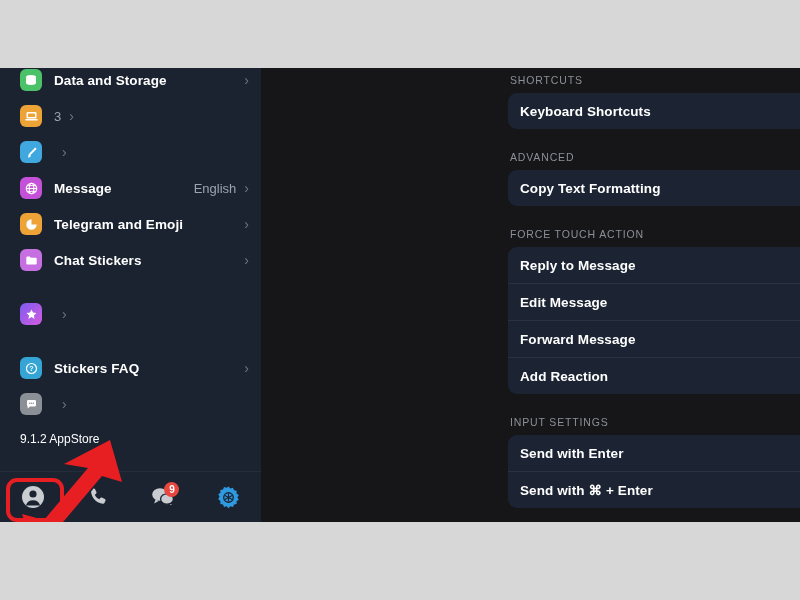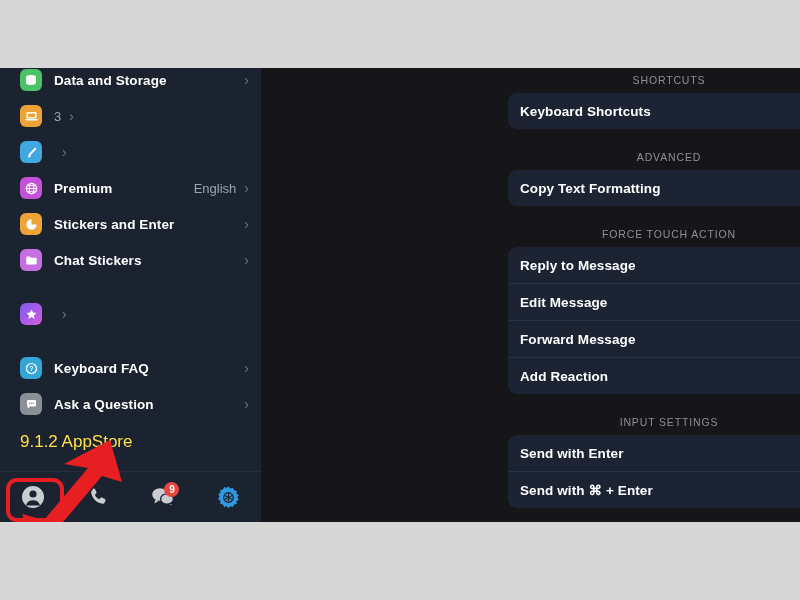--- a/index.html
+++ b/index.html
@@ -88,22 +88,22 @@
   .s-chev {
     color: #6b7687;
     font-size: 14px;
     line-height: 1;
     flex: 0 0 auto;
   }
 
   .s-gap { height: 18px; }
 
   #version-text {
-    color: #fde047;
-    font-size: 17px;
+    color: #ffffff;
+    font-size: 12px;
     padding: 10px 0 0 20px;
     white-space: nowrap;
   }
 
   
   #tabbar {
     position: absolute;
     left: 0;
     bottom: 0;
     width: 261px;
@@ -176,21 +176,20 @@
 
   
   #right-pane {
     position: absolute;
     left: 498px;
     top: 0;
     width: 302px;
     height: 454px;
     background: #161618;
     overflow: hidden;
-    text-align: center;
   }
   #right-scroll {
     position: absolute;
     left: 0;
     top: -2px;
     width: 330px;
   }
 
   .sect-title {
     color: #8b9099;
@@ -270,32 +269,32 @@
         <div class="s-row">
           <span class="s-icon" style="background:#c551d8;">
             <svg width="15" height="15" viewBox="0 0 15 15">
                 <circle cx="7.5" cy="7.5" r="5.2" fill="none" stroke="#fff" stroke-width="1.2"></circle>
                 <ellipse cx="7.5" cy="7.5" rx="2.3" ry="5.2" fill="none" stroke="#fff" stroke-width="1.1"></ellipse>
                 <line x1="2.4" y1="7.5" x2="12.6" y2="7.5" stroke="#fff" stroke-width="1.1"></line>
                 <line x1="3.4" y1="4.6" x2="11.6" y2="4.6" stroke="#fff" stroke-width=".9"></line>
                 <line x1="3.4" y1="10.4" x2="11.6" y2="10.4" stroke="#fff" stroke-width=".9"></line>
               </svg>
           </span>
-          <span class="s-label">Premium</span>
+          <span class="s-label">Message</span>
           <span class="s-value">English</span>
           <span class="s-chev">›</span>
         </div>
 
         <div class="s-row">
           <span class="s-icon" style="background:#eea336;">
             <svg width="15" height="15" viewBox="0 0 15 15">
                 <path d="M7.5 2.3a5.2 5.2 0 1 0 5.2 5.2h-5.2z" fill="#fff"></path>
               </svg>
           </span>
-          <span class="s-label">Stickers and Enter</span>
+          <span class="s-label">Telegram and Emoji</span>
           <span class="s-value"></span>
           <span class="s-chev">›</span>
         </div>
 
         <div class="s-row">
           <span class="s-icon" style="background:#c66fe0;">
             <svg width="15" height="15" viewBox="0 0 15 15">
                 <path d="M2.3 4.6a1 1 0 0 1 1-1h2.4l1.1 1.2h4.9a1 1 0 0 1 1 1v4.6a1 1 0 0 1-1 1H3.3a1 1 0 0 1-1-1z" fill="#fff"></path>
               </svg>
           </span>
@@ -318,35 +317,34 @@
 
         <div class="s-gap"></div>
 
         <div class="s-row">
           <span class="s-icon" style="background:#35a5d6;">
             <svg width="15" height="15" viewBox="0 0 15 15">
                 <circle cx="7.5" cy="7.5" r="5" fill="none" stroke="#fff" stroke-width="1.2"></circle>
                 <text x="7.5" y="10.4" font-size="7" font-family="Liberation Sans, sans-serif" font-weight="bold" text-anchor="middle" fill="#fff">?</text>
               </svg>
           </span>
-          <span class="s-label">Keyboard FAQ</span>
+          <span class="s-label">Stickers FAQ</span>
           <span class="s-value"></span>
           <span class="s-chev">›</span>
         </div>
 
         <div class="s-row">
           <span class="s-icon" style="background:#8b8f96;">
             <svg width="15" height="15" viewBox="0 0 15 15">
                 <path d="M3 4.3a1.3 1.3 0 0 1 1.3-1.3h6.4A1.3 1.3 0 0 1 12 4.3v4a1.3 1.3 0 0 1-1.3 1.3H6.2L3.6 11.6V9.6H4.3A1.3 1.3 0 0 1 3 8.3z" fill="#fff"></path>
                 <circle cx="5.7" cy="6.3" r=".75" fill="#8b8f96"></circle>
                 <circle cx="7.5" cy="6.3" r=".75" fill="#8b8f96"></circle>
                 <circle cx="9.3" cy="6.3" r=".75" fill="#8b8f96"></circle>
               </svg>
           </span>
-          <span class="s-label">Ask a Question</span>
           <span class="s-value"></span>
           <span class="s-chev">›</span>
         </div>
 
         <div id="version-text">9.1.2      AppStore</div>
       </div>
 
       <div id="tabbar">
 
         <div class="tab">

